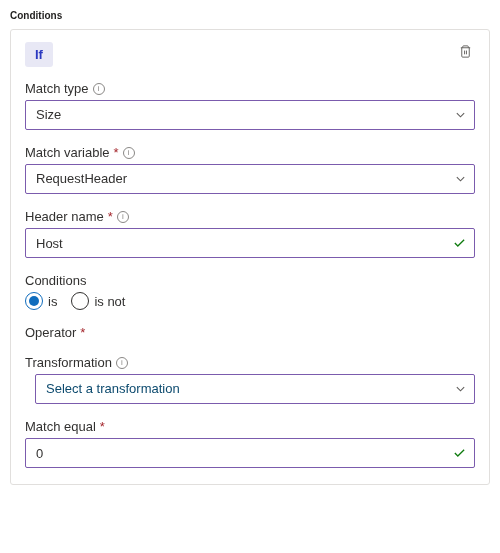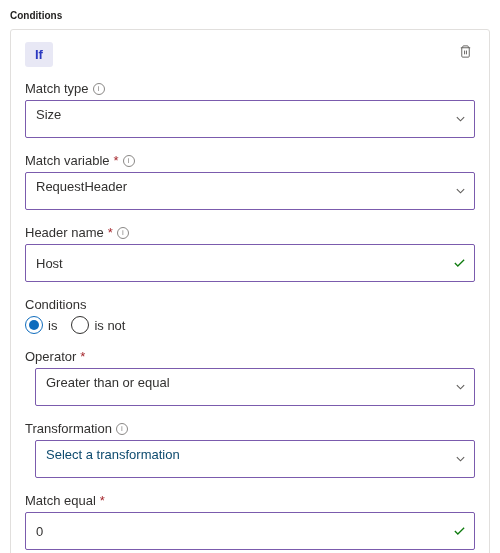--- a/index.html
+++ b/index.html
@@ -80,21 +80,21 @@
     border: 1px solid #7b5bad;
     border-radius: 2px;
     padding: 6px 28px 6px 10px;
     font-size: 13px;
     font-family: inherit;
     background: #fff;
     color: #323130;
     appearance: none;
     -webkit-appearance: none;
     cursor: pointer;
-    height: 38px;
+    height: 30px;
     line-height: 16px;
   }
   .select.placeholder { color: #0c4a6e; }
   .chevron {
     position: absolute;
     right: 9px;
     top: 50%;
     transform: translateY(-50%);
     pointer-events: none;
     color: #605e5c;
@@ -220,26 +220,20 @@
         <span>is not</span>
       </div>
     </div>
   </div>
 
   <div class="field">
     <div class="field-label">
       <span>Operator</span>
       <span class="req">*</span>
     </div>
-    <div class="select-wrap indented">
-      <div class="select">Greater than or equal</div>
-      <svg class="chevron" width="11" height="11" viewBox="0 0 12 12">
-          <path d="M2 4l4 4 4-4" fill="none" stroke="currentColor" stroke-width="1.2"></path>
-        </svg>
-    </div>
   </div>
 
   <div class="field">
     <div class="field-label">
       <span>Transformation</span>
       <span class="info-icon">i</span>
     </div>
     <div class="select-wrap indented">
       <div class="select placeholder">Select a transformation</div>
       <svg class="chevron" width="11" height="11" viewBox="0 0 12 12">

